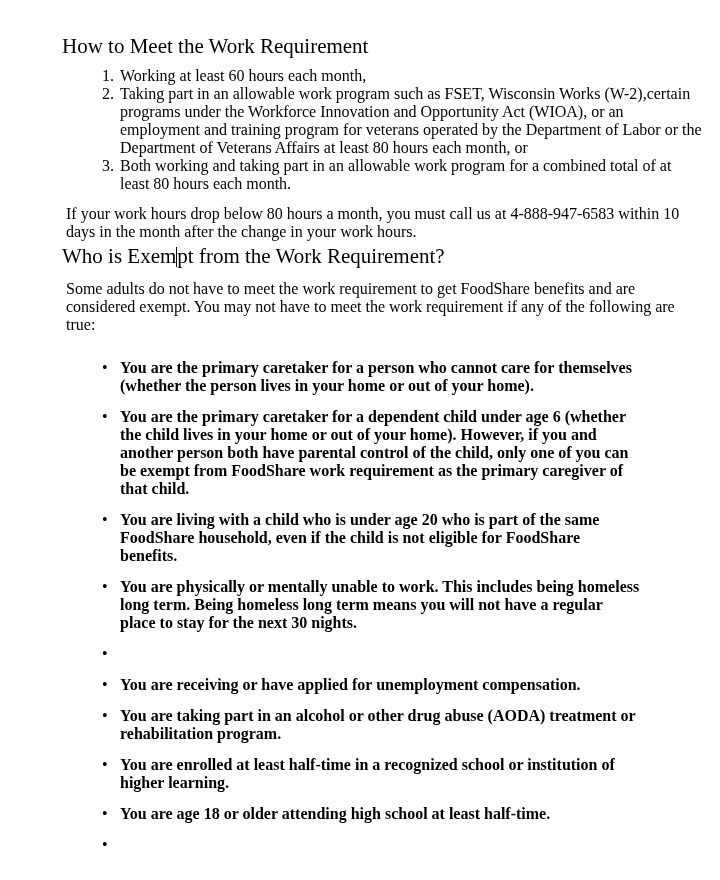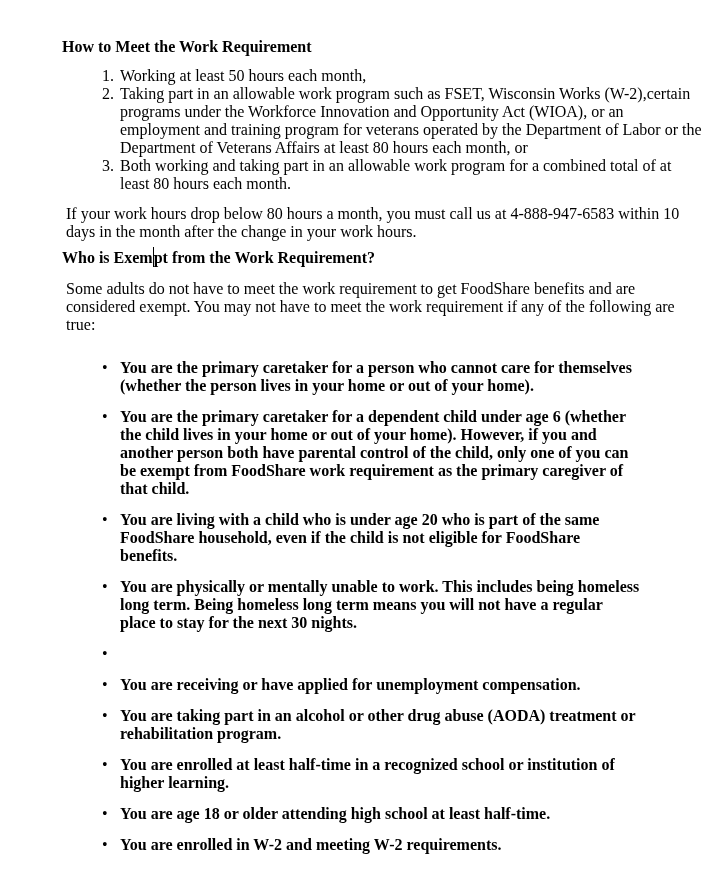--- a/index.html
+++ b/index.html
@@ -18,22 +18,22 @@
     -webkit-font-smoothing: antialiased;
   }
   .page {
     box-sizing: border-box;
     width: 720px;
     height: 880px;
     padding: 37px 14px 0 62px;
     background: #ffffff;
   }
   .doc-heading {
-    font-size: 16px;
-    font-weight: bold;
+    font-size: 21px;
+    font-weight: normal;
     line-height: 19px;
     margin: 0 0 11px 0;
   }
   .doc-heading.second {
     margin: 1px 0 13px 0;
   }
   p {
     margin: 0 0 12px 4px;
     width: 640px;
   }
@@ -92,21 +92,21 @@
 <div class="page">
 
   <h2 class="doc-heading">
     <span>How to Meet the Work Requirement</span>
   </h2>
 
 
   <div class="num-list">
     <div class="oli">
       <span class="marker">1.</span>
-      <span class="otext">Working at least 50 hours each month,</span>
+      <span class="otext">Working at least 60 hours each month,</span>
     </div>
     <div class="oli">
       <span class="marker">2.</span>
       <span class="otext">Taking part in an allowable work program such as FSET, Wisconsin Works (W-2),certain programs under the Workforce Innovation and Opportunity Act (WIOA), or an employment and training program for veterans operated by the Department of Labor or the Department of Veterans Affairs at least 80 hours each month, or</span>
     </div>
     <div class="oli">
       <span class="marker">3.</span>
       <span class="otext">Both working and taking part in an allowable work program for a combined total of at least 80 hours each month.</span>
     </div>
   </div>
@@ -152,17 +152,16 @@
     <div class="uli">
       <span class="bullet">•</span>
       <span class="utext">You are enrolled at least half-time in a recognized school or institution of higher learning.</span>
     </div>
     <div class="uli">
       <span class="bullet">•</span>
       <span class="utext">You are age 18 or older attending high school at least half-time.</span>
     </div>
     <div class="uli">
       <span class="bullet">•</span>
-      <span class="utext">You are enrolled in W-2 and meeting W-2 requirements.</span>
     </div>
   </div>
 
 </div>
 
 </body></html>

